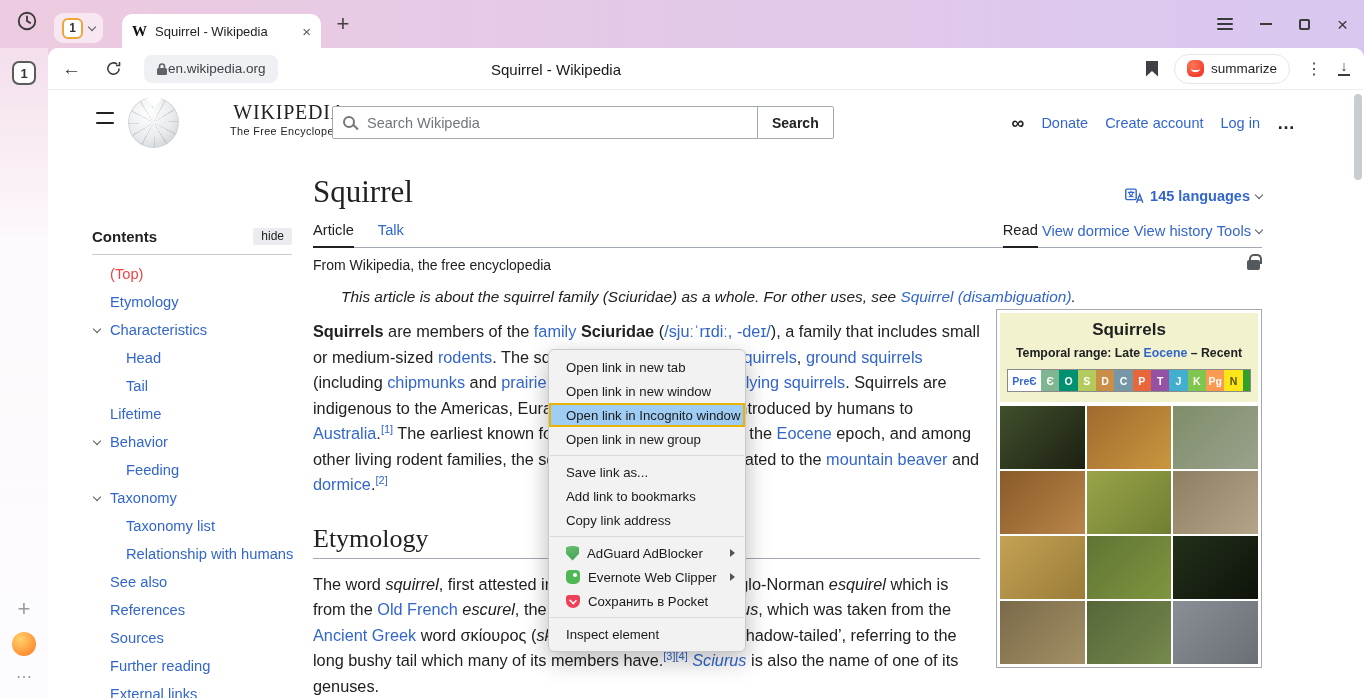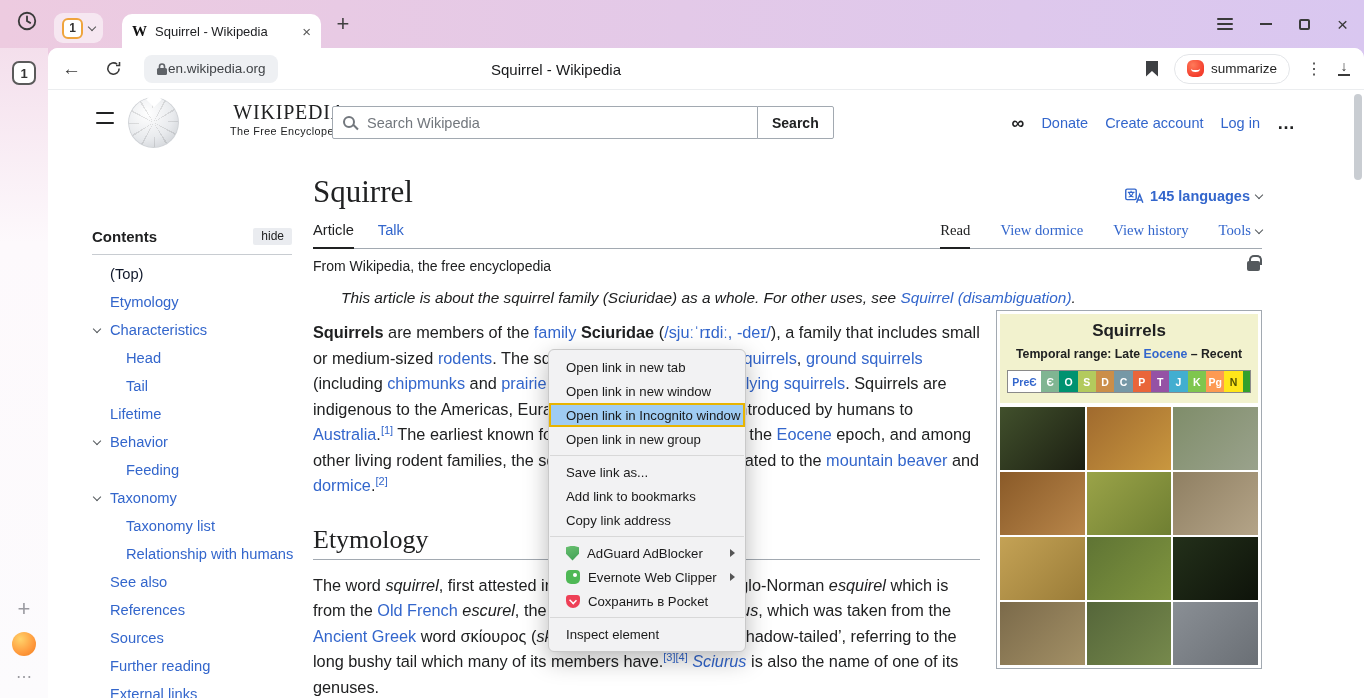--- a/index.html
+++ b/index.html
@@ -103,33 +103,33 @@
 
   
   .toc { position:absolute; left:44px; top:138px; width:200px; }
   .toc-head { display:flex; align-items:center; justify-content:space-between; padding-bottom:9px;
     border-bottom:1px solid #c8ccd1; margin-bottom:5px; }
   .toc-title { font-weight:bold; font-size:15px; color:#202122; }
   .toc-hide { font-size:12px; color:#202122; background:#eaecf0; border-radius:2px; padding:1px 8px 2px; }
   .toc-item { position:relative; padding-left:18px; line-height:28px; font-size:14.7px;
     color:var(--link,#3366cc); white-space:nowrap; }
   .toc-item.lvl2 { padding-left:34px; }
-  .toc-item.top { color:#0f172a; }
+  .toc-item.top { color:#ef4444; }
   .toc-chev { position:absolute; left:2px; top:10px; width:6px; height:6px;
     border-right:1.7px solid #54595d; border-bottom:1.7px solid #54595d; transform:rotate(45deg); }
 
   
   .article { position:absolute; left:265px; right:90px; top:84px; color:#202122; }
   .art-head { display:flex; justify-content:space-between; align-items:flex-end; }
   .article h1 { font-family:"Liberation Serif",serif; font-size:31px; font-weight:400; }
   .lang-btn { display:flex; align-items:center; gap:6px; color:var(--link,#3366cc);
     font-size:14.5px; font-weight:bold; padding-bottom:6px; }
   .lang-btn .chev { color:#54595d; margin-top:-2px; }
   .art-tabs { display:flex; justify-content:space-between; border-bottom:1px solid #a2a9b1; margin-top:12px; font-size:14.7px; }
-  .tabs-left { display:flex; gap:24px; } .tabs-right { display:flex; gap:30px; align-items:flex-start;font-family:Liberation Serif, serif; }
+  .tabs-left { display:flex; gap:24px; } .tabs-right { display:flex; gap:4px; align-items:flex-end; }
   .atab { padding-bottom:8px; color:var(--link,#3366cc); }
   .atab.active { color:#202122; border-bottom:2px solid #202122; margin-bottom:-1px; }
   .tools { display:flex; align-items:center; gap:5px; }
   .tools .chev { color:#54595d; margin-top:-2px; }
   .from-row { position:relative; margin-top:9px; font-size:14px; color:#202122; }
   .padlock { position:absolute; right:2px; top:3px; width:13px; height:10px; background:#54595d; border-radius:2px; }
   .padlock::before { content:""; position:absolute; top:-6px; left:2px; width:9px; height:8px;
     border:2px solid #54595d; border-bottom:none; border-radius:5px 5px 0 0; }
   .hatnote { margin:15px 0 0 28px; font-style:italic; font-size:15.4px; color:#202122; }
   .body-p { margin-top:13px; font-size:16.3px; line-height:25.5px; }

